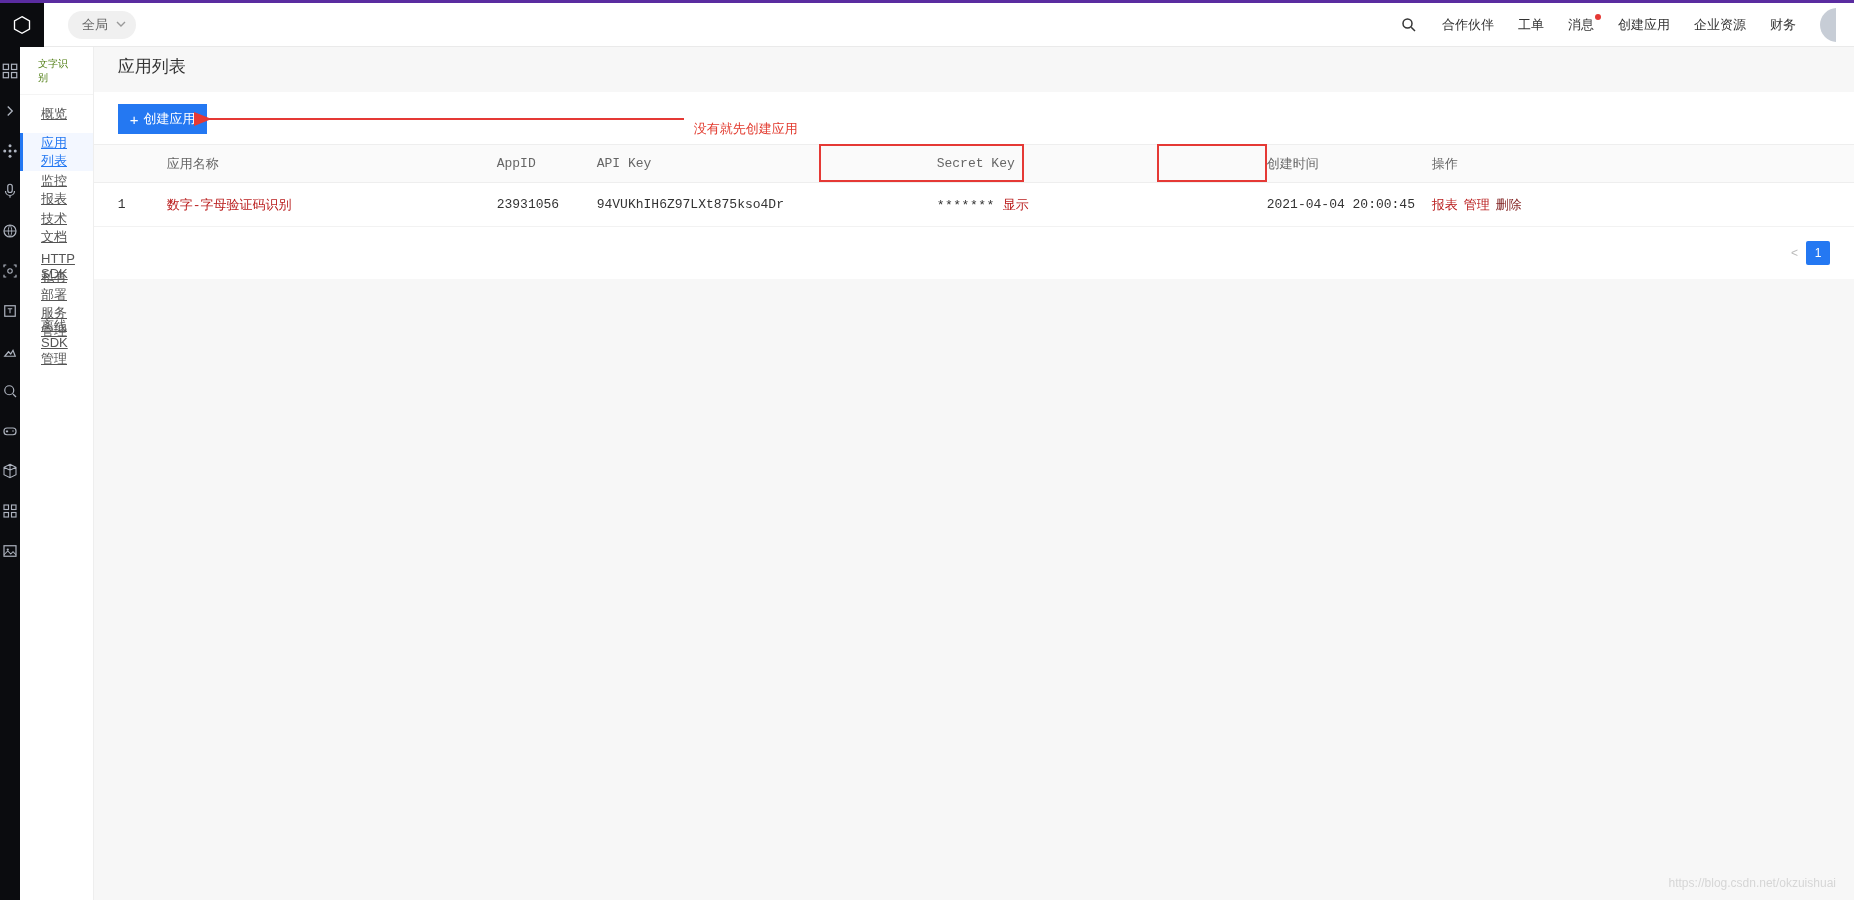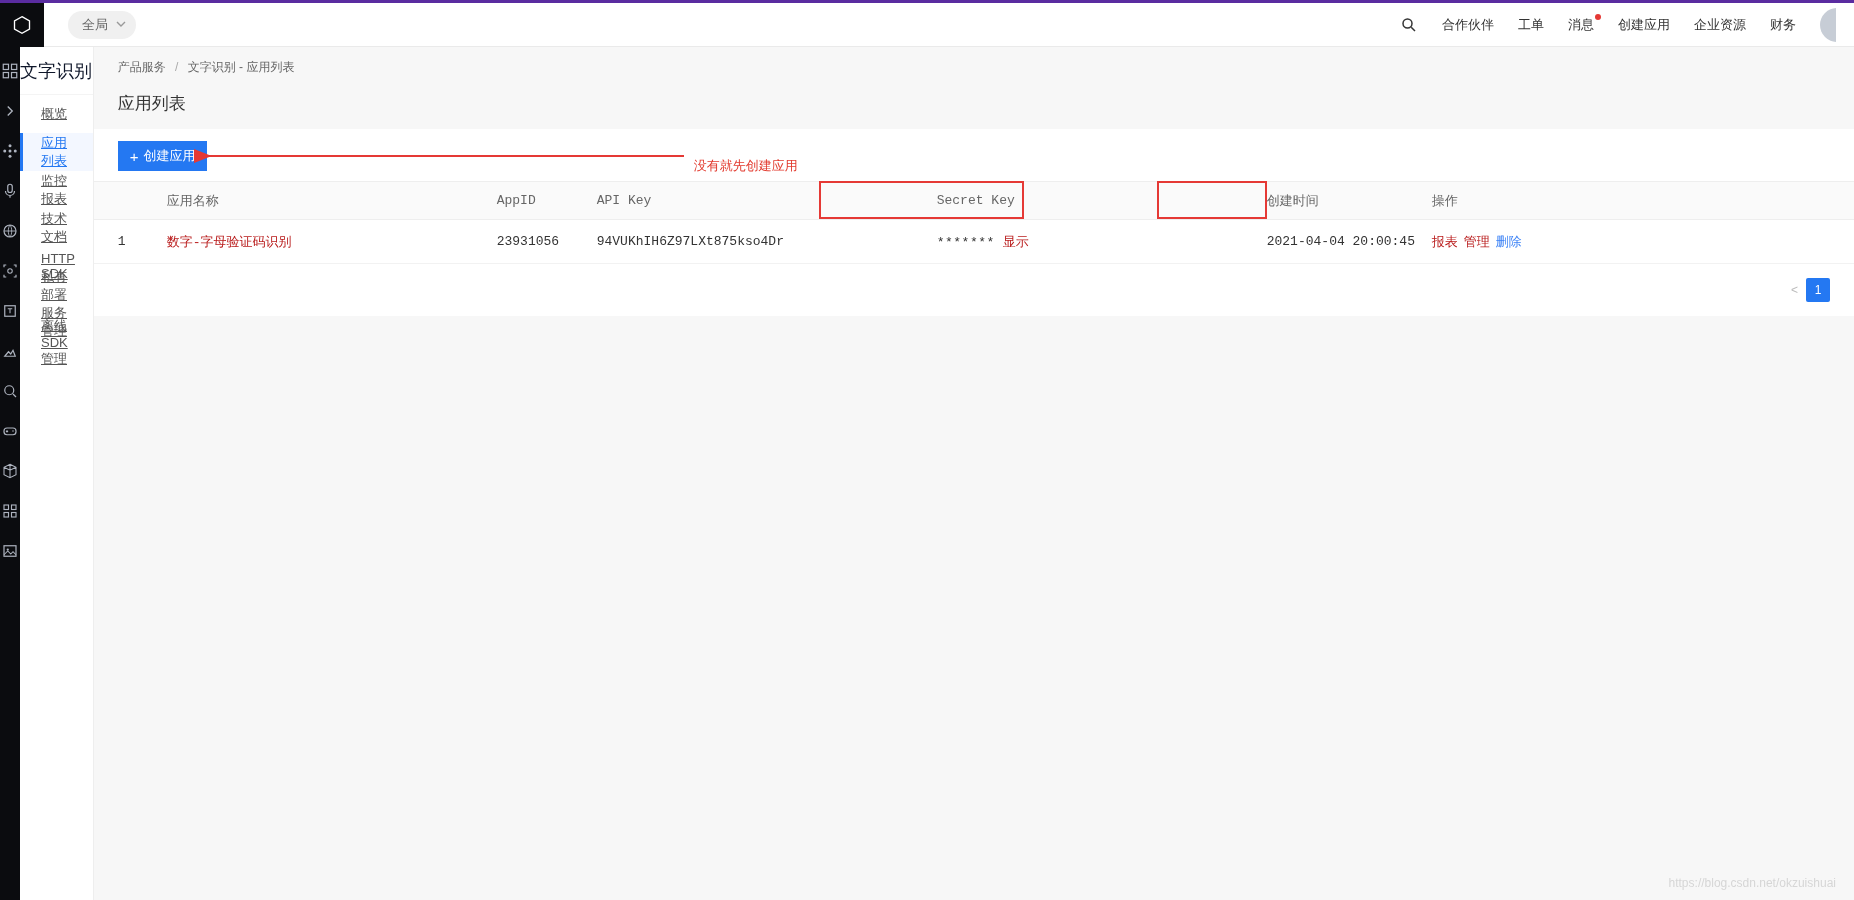--- a/index.html
+++ b/index.html
@@ -26,21 +26,21 @@
   
   .body { flex: 1 1 auto; display: flex; min-height: 0; }
 
   
   .rail { width: 44px; background: #0b0c0f; display: flex; flex-direction: column; align-items: center; padding-top: 14px; gap: 20px; }
   .rail-item { width: 20px; height: 20px; display: flex; align-items: center; justify-content: center; cursor: pointer; color: #aeb4bf; }
   .rail-item svg { width: 18px; height: 18px; }
 
   
   .subnav { width: 160px; background: #fff; border-right: 1px solid #eee; display: flex; flex-direction: column; }
-  .subnav-title { height: 48px; display: flex; align-items: center; padding: 0 0; font-size: 18px; color: #0f172a; border-bottom: 1px solid #f4f4f4; }
+  .subnav-title { height: 48px; display: flex; align-items: center; padding: 0 18px; font-size: 10px; color: #4d7c0f; border-bottom: 1px solid #f4f4f4; }
   .subnav-item { height: 38px; display: flex; align-items: center; padding: 0 18px; font-size: 13px; color: #555; cursor: pointer; border-left: 3px solid transparent; text-decoration: underline; }
   .subnav-item.active { color: #2478f2; background: #f3f7ff; border-left-color: #2478f2; }
 
   
   .main { flex: 1 1 auto; background: #f7f7f7; display: flex; flex-direction: column; min-width: 0; position: relative; }
   .breadcrumb { padding: 12px 24px 8px; color: #666; font-size: 12px; }
   .breadcrumb .sep { margin: 0 6px; color: #aaa; }
   .breadcrumb .crumb { cursor: pointer; }
   .page-title { padding: 8px 24px 14px; font-size: 17px; font-weight: 500; color: #333; }
 
@@ -48,21 +48,21 @@
   .toolbar-row { display: flex; align-items: center; padding: 12px 24px 10px; gap: 30px; position: relative; }
   .btn-primary { background: #2478f2; color: #fff; border: none; height: 30px; padding: 0 12px; display: inline-flex; align-items: center; gap: 5px; font-size: 13px; cursor: pointer; }
   .btn-primary .plus { font-size: 15px; line-height: 1; }
   .note-text { color: #e23a2e; font-size: 13px; position: absolute; left: 600px; top: 28px; }
 
   table.data { width: 100%; border-collapse: collapse; table-layout: fixed; font-family: Liberation Mono, monospace; }
   table.data th { text-align: left; font-weight: 400; color: #666; font-size: 13px; background: #fafafa; border-top: 1px solid #eee; border-bottom: 1px solid #eee; height: 38px; padding: 0 8px; }
   table.data td { height: 44px; border-bottom: 1px solid #f2f2f2; padding: 0 8px; font-size: 13px; color: #333; white-space: nowrap; overflow: hidden; text-overflow: ellipsis; }
   table.data th:first-child, table.data td:first-child { padding-left: 24px; }
   .link { color: #b91c1c; cursor: pointer; }
-  .link-danger { color: #3b82f6; cursor: pointer; }
+  .link-danger { color: #7f1d1d; cursor: pointer; }
   .masked { letter-spacing: 0.5px; }
 
   .pager { display: flex; justify-content: flex-end; align-items: center; gap: 8px; padding: 14px 24px; }
   .pager-prev { color: #bbb; cursor: pointer; font-size: 12px; }
   .pager-page { width: 24px; height: 24px; background: #2478f2; color: #fff; display: flex; align-items: center; justify-content: center; font-size: 12px; cursor: pointer; border-radius: 2px; }
 
   .watermark { position: absolute; right: 18px; bottom: 10px; font-size: 12px; color: #d6d6d6; pointer-events: none; }
 
   
   .annot-box { position: absolute; border: 2px solid #e53935; pointer-events: none; }
@@ -211,25 +211,20 @@
         <div class="subnav-item active">应用列表</div>
         <div class="subnav-item">监控报表</div>
         <div class="subnav-item">技术文档</div>
         <div class="subnav-item">HTTP SDK</div>
         <div class="subnav-item">私有部署服务管理</div>
         <div class="subnav-item">离线SDK管理</div>
       </div>
   </div>
 
   <div class="main">
-    <div class="breadcrumb">
-      <span class="crumb">产品服务</span>
-      <span class="sep">/</span>
-      <span>文字识别 - 应用列表</span>
-    </div>
     <div class="page-title">应用列表</div>
 
     <div class="card content-wrap">
       <div class="toolbar-row">
         <button class="btn-primary">
           <span class="plus">+</span>
           <span>创建应用</span>
         </button>
         <span class="note-text">没有就先创建应用</span>
       </div>

